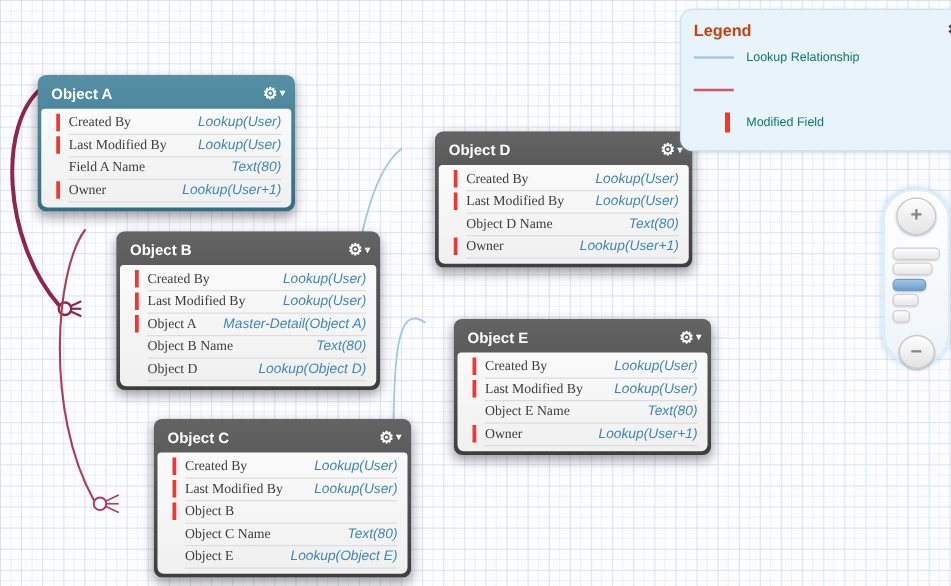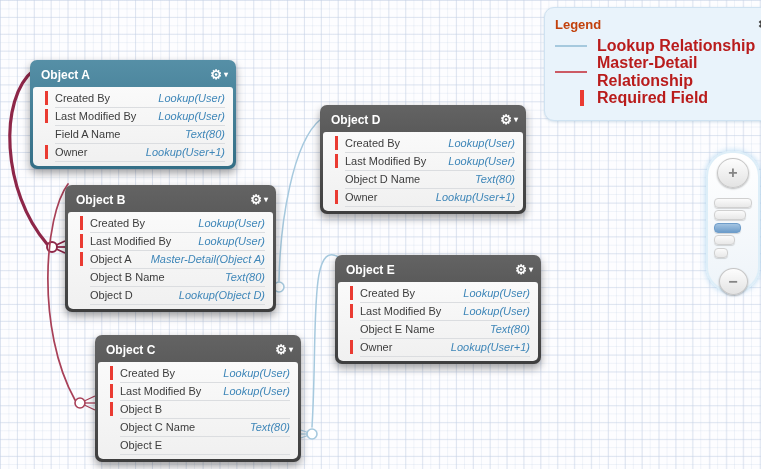--- a/index.html
+++ b/index.html
@@ -12,48 +12,48 @@
       linear-gradient(to bottom, rgba(198,209,229,.45) 1px, transparent 1px),
       linear-gradient(to right, rgba(205,216,234,.30) 1px, transparent 1px),
       linear-gradient(to bottom, rgba(205,216,234,.30) 1px, transparent 1px);
     background-size:16.9px 16.9px,16.9px 16.9px,8.45px 8.45px,8.45px 8.45px;
   }
   #wires{position:absolute;left:0;top:0;z-index:1;}
 
   
   .obj{position:absolute;z-index:2;border-radius:7px;padding:2px 3px 3px;
        box-shadow:0 4px 9px rgba(0,0,0,.38);}
-  .obj.default{background:linear-gradient(rgba(255,255,255,.14),rgba(0,0,0,.16)),var(--hdrDark);}
+  .obj.default{background:linear-gradient(rgba(255,255,255,.14),rgba(0,0,0,.16)),var(--hdrDark);margin-left:28px;}
   .obj.selected{background:linear-gradient(rgba(255,255,255,.14),rgba(0,0,0,.12)),var(--hdrSel);}
   .hdr{height:25px;display:flex;align-items:center;justify-content:space-between;
        color:#fff;font-weight:bold;font-size:12px;padding:0 5px 0 8px;cursor:move;}
   .gear{font-size:13px;line-height:13px;color:#fff;cursor:pointer;display:flex;align-items:center;gap:2px;}
   .gear .caret{font-size:8px;}
   .objbody{background:linear-gradient(#fafafa,#f0f0f0);border-radius:3px 3px 5px 5px;padding:3px 0 4px;}
   .row{position:relative;height:17px;line-height:16px;display:flex;
        justify-content:space-between;margin:0 8px 0 22px;border-bottom:1px solid #dbdde0;
        font-size:11px;}
-  .row .lbl{color:#3c3c3c;white-space:nowrap;}
+  .row .lbl{color:#3c3c3c;white-space:nowrap;font-family:Liberation Serif, serif;}
   .row .val{color:var(--valBlue);font-style:italic;white-space:nowrap;}
   .reqbar{position:absolute;left:-10px;top:1px;width:3px;height:14px;background:var(--req);}
 
   
   #legend{position:absolute;left:544px;top:7px;width:212px;z-index:5;
     background:#e9f3fb;border:1px solid #cfe2f1;border-radius:10px;
     box-shadow:0 1px 3px rgba(120,160,190,.35);padding:7px 10px 9px;}
   #legend .lg-head{display:flex;justify-content:space-between;align-items:center;height:18px;}
   #legend .lg-title{font-size:13px;font-weight:bold;color:#c2410c;}
   #legend .lg-close{font-size:11px;color:#444;cursor:pointer;line-height:11px;}
   .lg-item{display:flex;align-items:center;height:26px;}
   .lg-sample{width:32px;display:flex;align-items:center;justify-content:flex-end;margin-right:10px;}
   .lg-line{width:32px;height:2px;}
   .lg-line.lookup{background:var(--lookup);height:1.6px;}
   .lg-line.master{background:var(--mdLegend);}
   .lg-bar{width:4px;height:16px;background:var(--req);margin-right:3px;}
-  .lg-label{font-size:16px;color:#b91c1c;font-weight:bold;}
+  .lg-label{font-size:10px;color:#0f766e;}
 
   
   #zoomer{position:absolute;left:706px;top:151px;width:50px;height:137px;z-index:5;
     border-radius:25px;background:linear-gradient(#ffffff,#eef4f9);
     border:2px solid #ddeef8;box-shadow:0 0 6px rgba(150,200,235,.8);
     display:flex;flex-direction:column;align-items:center;}
   .zbtn{width:30px;height:30px;border-radius:50%;
     background:linear-gradient(#fdfdfd,#e3e3e3);border:1px solid #c6c6c6;
     box-shadow:0 1px 2px rgba(0,0,0,.28);color:#858585;font-weight:bold;
     font-size:16px;line-height:28px;text-align:center;cursor:pointer;}
@@ -186,20 +186,21 @@
           <div class="row">
             <span class="reqbar"></span>
             <span class="lbl">Object B</span>
           </div>
           <div class="row">
             <span class="lbl">Object C Name</span>
             <span class="val">Text(80)</span>
           </div>
           <div class="row">
             <span class="lbl">Object E</span>
+            <span class="val">Lookup(Object E)</span>
           </div>
         </div>
       </div>
       <div class="obj default" style="left: 320px; top: 105px; width: 200px;">
         <div class="hdr">
           <span>Object D</span>
           <span class="gear">
             <span>⚙</span>
             <span class="caret">▾</span>
           </span>
@@ -266,27 +267,26 @@
     <div class="lg-item">
       <span class="lg-sample">
           <span class="lg-line lookup"></span>
         </span>
       <span class="lg-label">Lookup Relationship</span>
     </div>
     <div class="lg-item">
       <span class="lg-sample">
           <span class="lg-line master"></span>
         </span>
-      <span class="lg-label">Master-Detail Relationship</span>
     </div>
     <div class="lg-item">
       <span class="lg-sample">
           <span class="lg-bar"></span>
         </span>
-      <span class="lg-label">Required Field</span>
+      <span class="lg-label">Modified Field</span>
     </div>
   </div>
 
   <div id="zoomer">
     <div class="zbtn plus">+</div>
     <div id="zbars">
         <div class="zbar" style="width: 36px;"></div>
         <div class="zbar" style="width: 30px;"></div>
         <div class="zbar active" style="width: 25px;"></div>
         <div class="zbar" style="width: 19px;"></div>

